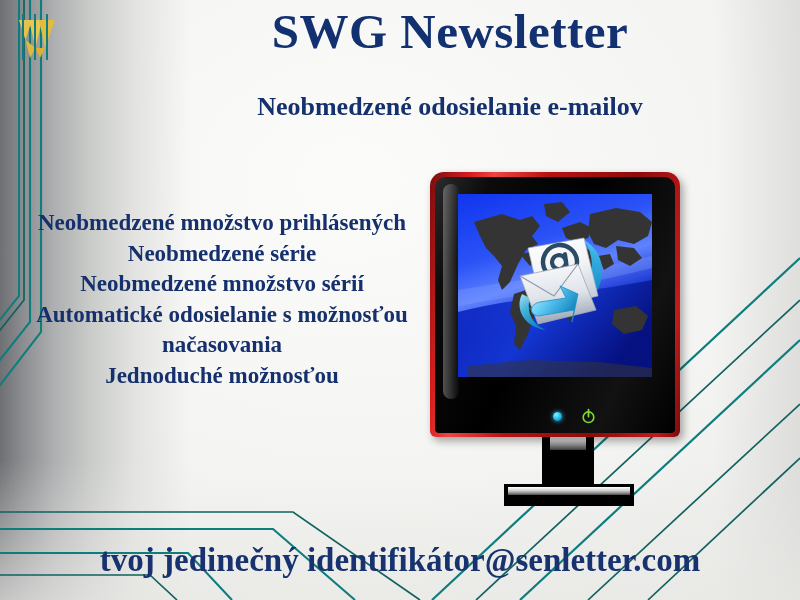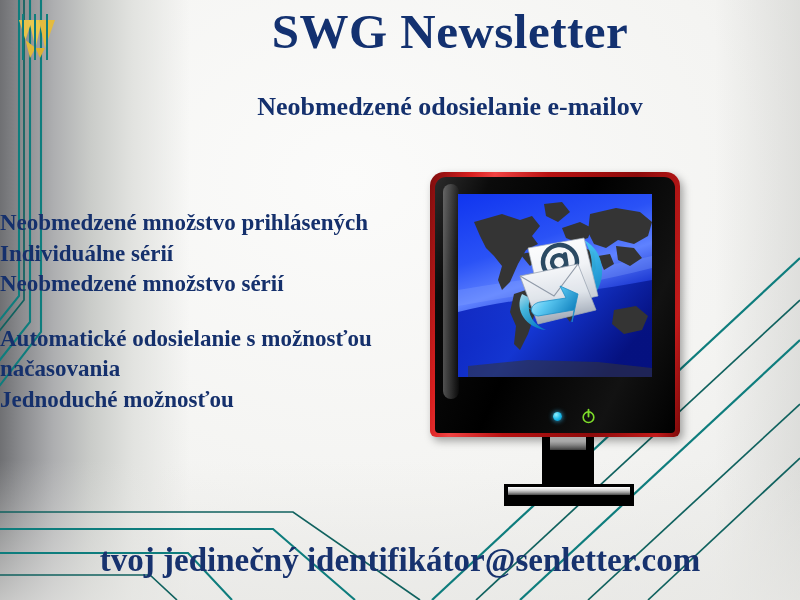--- a/index.html
+++ b/index.html
@@ -87,28 +87,28 @@
     line-height: 1.1;
     white-space: nowrap;
   }
 
   
   .features {
     position: absolute;
     left: 0px;
     top: 208px;
     width: 444px;
-    text-align: left;
+    text-align: center;
     color: #15306c;
     font-size: 23px;
     font-weight: bold;
     line-height: 1.33;
   }
   .features .line { display: block; white-space: nowrap; }
-  .features .line.wrap { white-space: normal; margin-top: 24px; }
+  .features .line.wrap { white-space: normal; }
 
   
   .footer-email {
     position: absolute;
     left: 0;
     top: 522px;
     width: 800px;
     text-align: center;
     color: #17326e;
     font-size: 33px;
@@ -246,21 +246,21 @@
       <line x1="21" y1="0" x2="21" y2="46"></line>
       <line x1="33" y1="0" x2="33" y2="46"></line>
     </g>
   </svg>
 
   <div class="title">SWG Newsletter</div>
   <div class="subtitle">Neobmedzené odosielanie e-mailov</div>
 
   <div class="features">
     <span class="line">Neobmedzené množstvo prihlásených</span>
-    <span class="line">Individuálne sérií</span>
+    <span class="line">Neobmedzené série</span>
     <span class="line">Neobmedzené množstvo sérií</span>
     <span class="line wrap">Automatické odosielanie s možnosťou načasovania</span>
     <span class="line">Jednoduché možnosťou</span>
   </div>
 
   <div class="stand-neck">
     <div class="stand-neck-hl"></div>
   </div>
   <div class="stand-base">
     <div class="stand-base-hl"></div>

